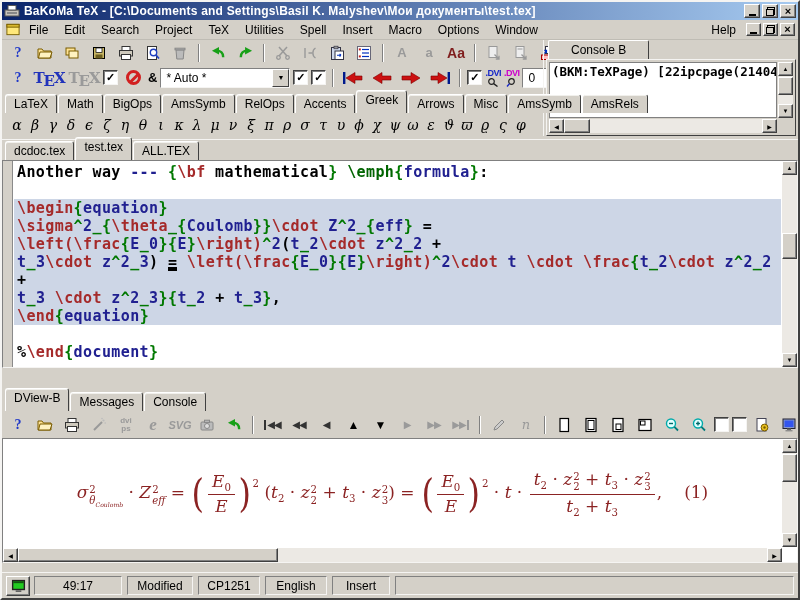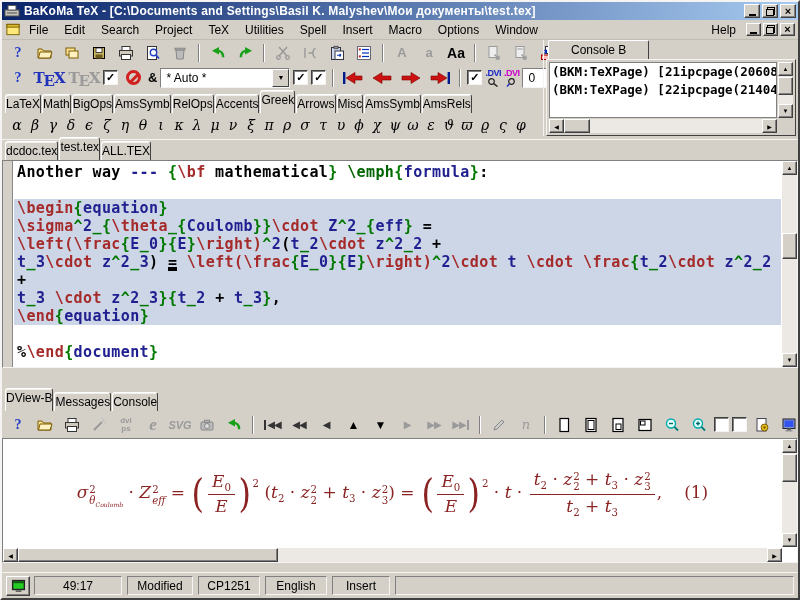--- a/index.html
+++ b/index.html
@@ -30,21 +30,21 @@
 
   
   .tbar{display:flex;align-items:center;padding:0 4px;gap:3px;}
   #tb1{left:0;top:38px;width:540px;height:25px;}
   #tb2{left:0;top:63px;width:540px;height:25px;}
   .tbtn{width:24px;height:22px;display:flex;align-items:center;justify-content:center;flex:0 0 auto;}
   .tbtn svg{display:block;}
   .sep{width:2px;height:18px;border-left:1px solid #808080;border-right:1px solid #fff;margin:0 3px;flex:0 0 auto;}
   .glyph-help{color:#2038c8;font-weight:bold;font-size:14px;font-family:"Liberation Serif",serif;}
   .glyph-gray{color:#9a9a9a;font-weight:bold;font-size:13px;}
-  .glyph-blue{color:#000000;font-weight:bold;font-size:14px;}
+  .glyph-blue{color:#7f1d1d;font-weight:bold;font-size:14px;}
   .texlogo{font-family:"DejaVu Serif",serif;font-weight:bold;font-size:15px;letter-spacing:-1px;}
   .texlogo .texE{display:inline-block;transform:translateY(3px);}
   .tex-on{color:#2233bb;}
   .tex-off{color:#9a9a9a;}
   .cb{width:15px;height:15px;background:#fff;border:1px solid;border-color:#404040 #f5f4f2 #f5f4f2 #404040;
       box-shadow:inset 1px 1px 0 #808080;display:flex;align-items:center;justify-content:center;
       font-size:11px;font-weight:bold;color:#000;line-height:1;flex:0 0 auto;}
   .stop{width:15px;height:15px;border:3px solid #d22020;border-radius:50%;position:relative;flex:0 0 auto;}
   .stop::after{content:"";position:absolute;left:-1px;top:4px;width:12px;height:3px;background:#d22020;transform:rotate(-45deg);}
   .amp{font-size:13px;font-weight:bold;color:#000;}
@@ -70,21 +70,21 @@
   .sb-h{position:absolute;left:2px;right:18px;bottom:2px;height:14px;background:#ece9e4;display:flex;}
   .sbtn{width:15px;height:14px;background:#d4d0c8;border:1px solid;border-color:#fff #404040 #404040 #fff;
         box-shadow:inset -1px -1px 0 #808080;display:flex;align-items:center;justify-content:center;
         font-size:6px;color:#000;flex:0 0 auto;}
   .sthumb{background:#d4d0c8;border:1px solid;border-color:#fff #404040 #404040 #fff;box-shadow:inset -1px -1px 0 #808080;}
 
   
   .tabrow{display:flex;align-items:flex-end;padding-left:3px;}
   #symtab-row{left:0;top:88px;width:540px;height:23px;}
   .tab{background:#d4d0c8;border-top:1px solid #fff;border-left:1px solid #fff;border-right:1px solid #404040;
-       border-radius:3px 3px 0 0;padding:1px 0 2px;font-size:12px;margin-right:1px;height:19px;
+       border-radius:3px 3px 0 0;padding:1px 8px 2px;font-size:12px;margin-right:1px;height:19px;
        display:flex;align-items:center;box-shadow:inset 0 1px 0 #f1f0ec;white-space:nowrap;}
   .tab.active{height:23px;position:relative;z-index:2;padding-bottom:5px;}
   #greek-row{left:0;top:111px;width:540px;height:23px;display:flex;align-items:center;padding:0 6px;}
   .gbtn{font-family:"DejaVu Serif",serif;font-style:italic;font-size:14px;color:#000;width:18px;text-align:center;}
 
   
   #file-tabs{left:0;top:137px;width:796px;height:21px;border-top:1px solid #f5f4f2;}
   #editor{left:0;top:158px;width:796px;height:208px;background:#fff;border:1px solid;border-color:#808080 #f5f4f2 #f5f4f2 #808080;}
   .gutter{position:absolute;left:0;top:0;bottom:0;width:10px;background:#d4d0c8;border-right:1px solid #8a8a8a;}
   #code{position:absolute;left:11px;top:2px;right:16px;bottom:0;overflow:hidden;}
@@ -401,21 +401,20 @@
       <span class="cbtn">▼</span>
     </div>
   </div>
 
   <div id="console" class="abs">
     <div class="ctab">
         <span>Console B</span>
       </div>
     <div class="cbody">
       <div id="console-lines">
-          <div class="cline">(BKM:TeXPage) [21ipcpage(20608</div>
           <div class="cline">(BKM:TeXPage) [22ipcpage(21404</div>
         </div>
       <div class="sb-v">
         <div class="sbtn" style="position:absolute;top:0">▲</div>
         <div class="sthumb" style="position:absolute;top:15px;left:0;width:15px;height:18px"></div>
         <div class="sbtn" style="position:absolute;bottom:0">▼</div>
       </div>
       <div class="sb-h">
         <div class="sbtn">◀</div>
         <div class="sthumb" style="width:26px;height:14px"></div>

